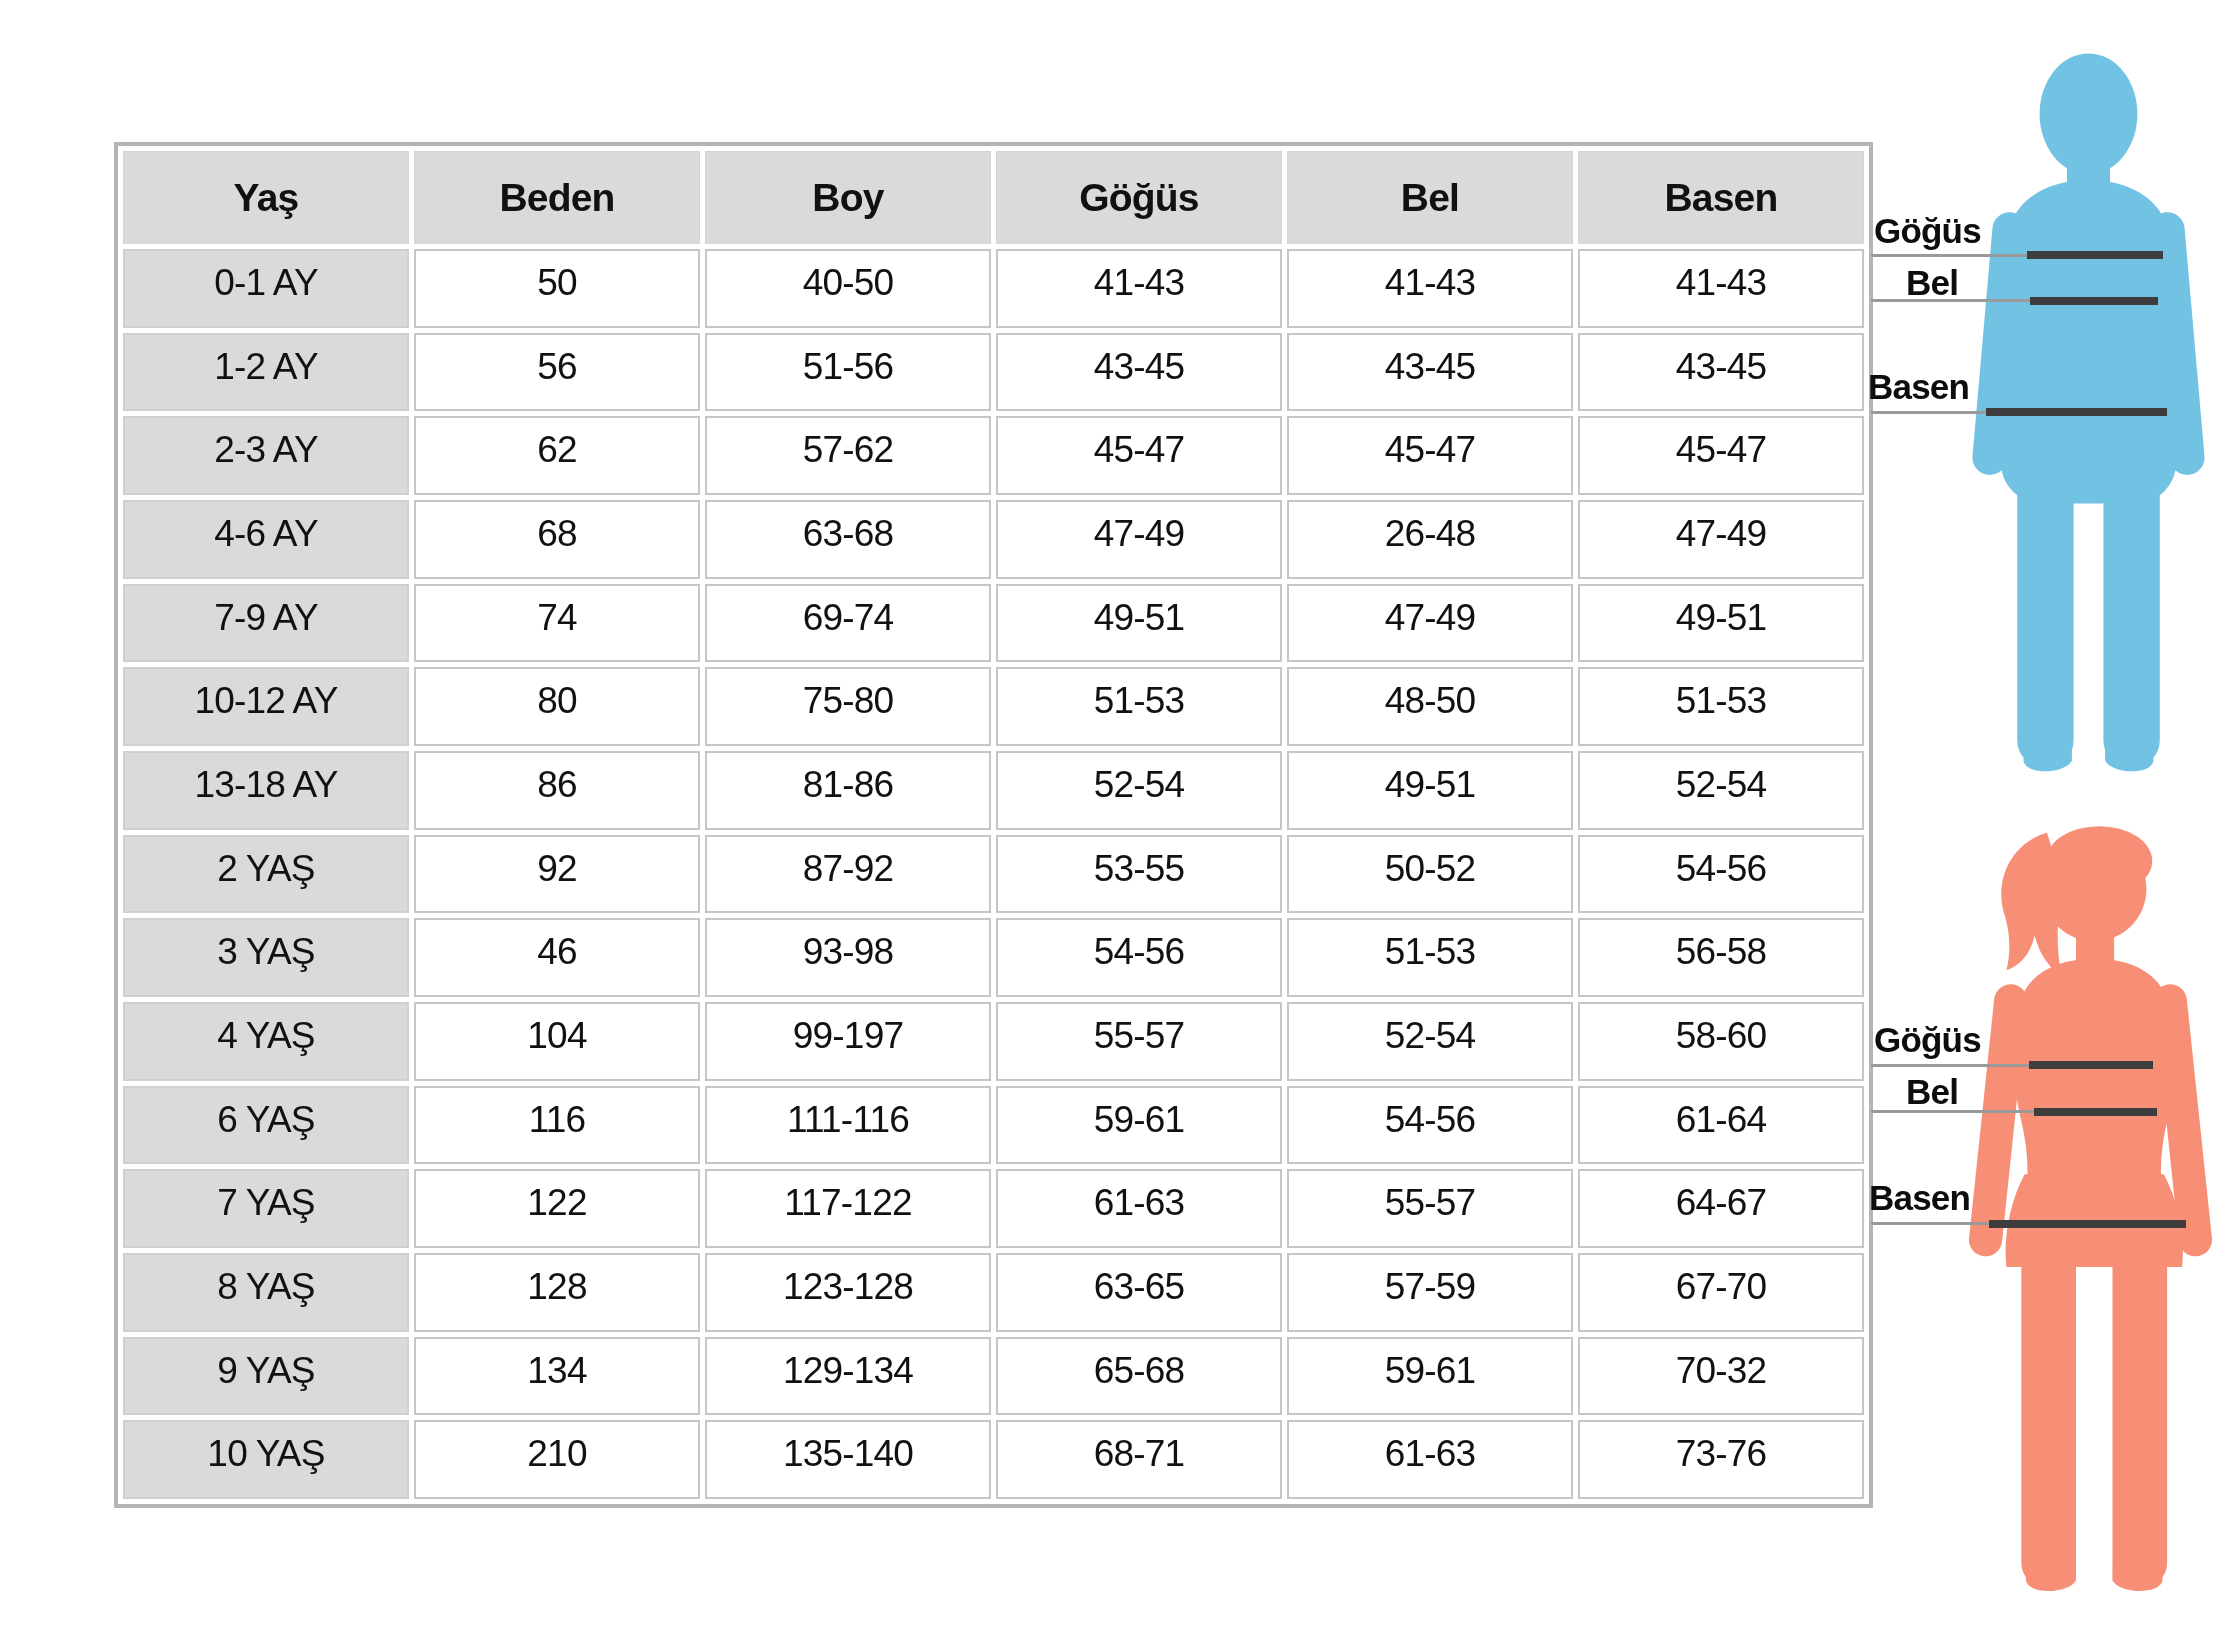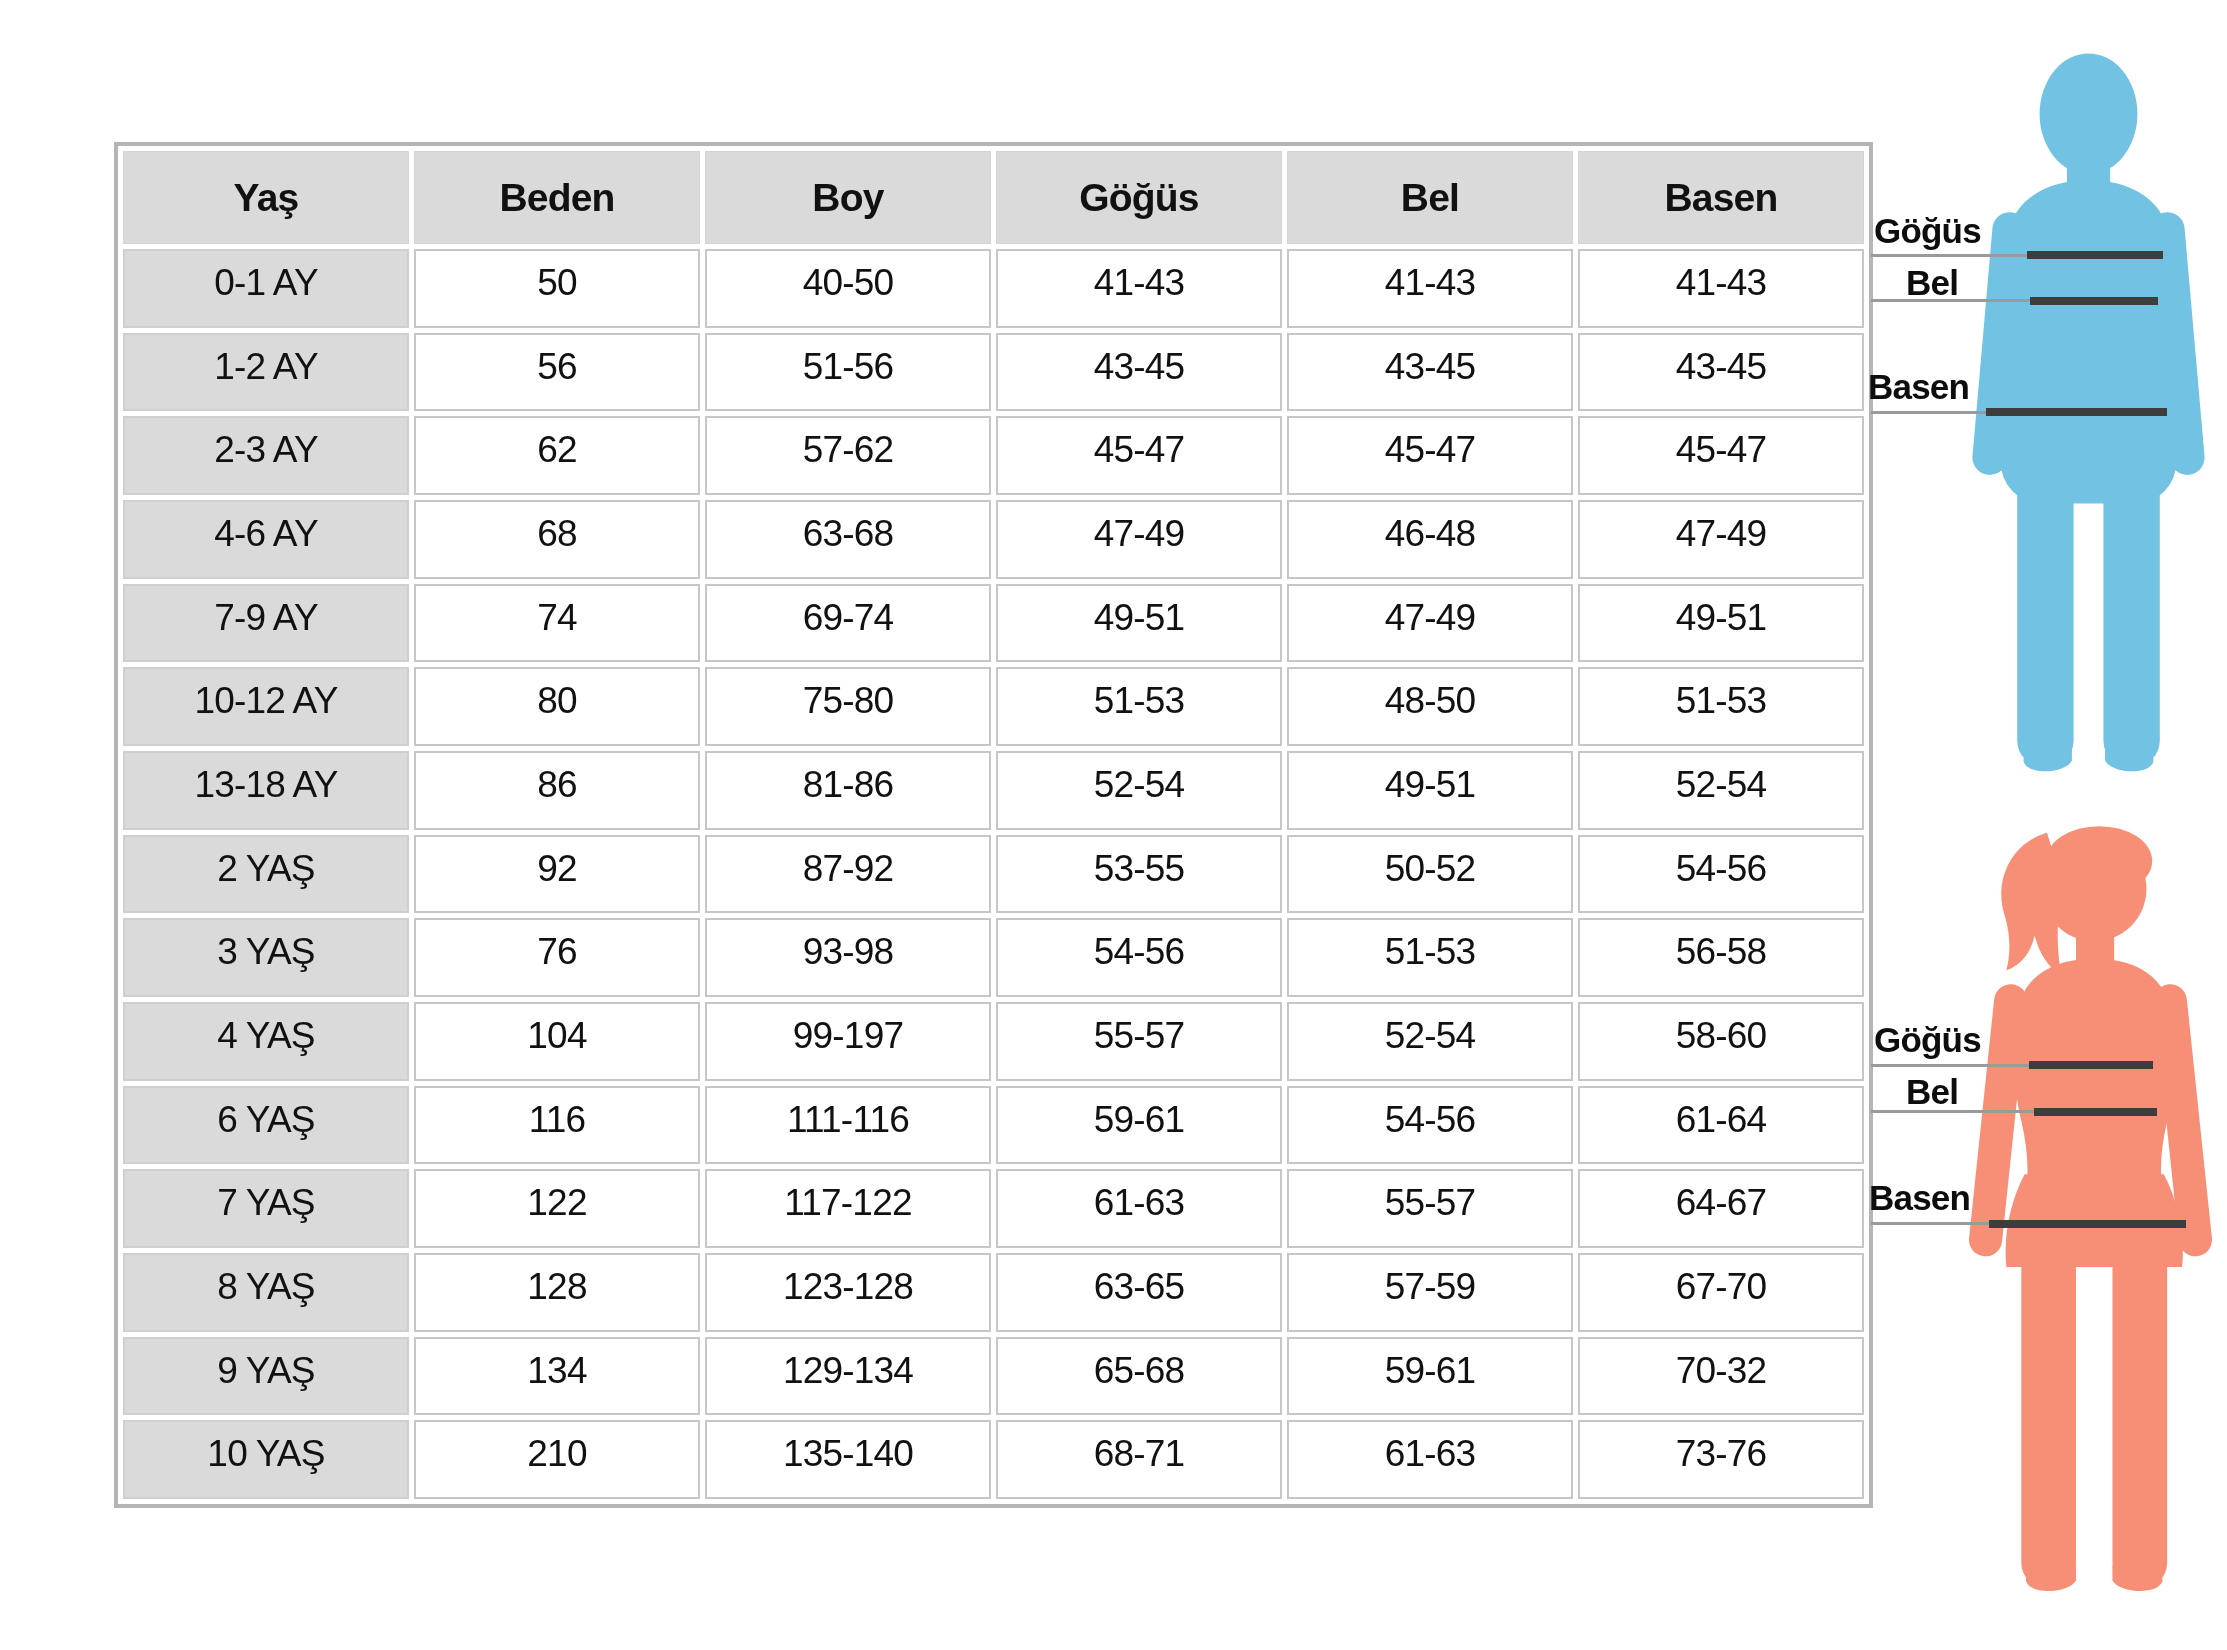--- a/index.html
+++ b/index.html
@@ -119,21 +119,21 @@
           <td>57-62</td>
           <td>45-47</td>
           <td>45-47</td>
           <td>45-47</td>
         </tr>
         <tr>
           <td class="agecol">4-6 AY</td>
           <td>68</td>
           <td>63-68</td>
           <td>47-49</td>
-          <td>46-48</td>
+          <td>26-48</td>
           <td>47-49</td>
         </tr>
         <tr>
           <td class="agecol">7-9 AY</td>
           <td>74</td>
           <td>69-74</td>
           <td>49-51</td>
           <td>47-49</td>
           <td>49-51</td>
         </tr>
@@ -156,21 +156,21 @@
         <tr>
           <td class="agecol">2 YAŞ</td>
           <td>92</td>
           <td>87-92</td>
           <td>53-55</td>
           <td>50-52</td>
           <td>54-56</td>
         </tr>
         <tr>
           <td class="agecol">3 YAŞ</td>
-          <td>76</td>
+          <td>46</td>
           <td>93-98</td>
           <td>54-56</td>
           <td>51-53</td>
           <td>56-58</td>
         </tr>
         <tr>
           <td class="agecol">4 YAŞ</td>
           <td>104</td>
           <td>99-197</td>
           <td>55-57</td>

